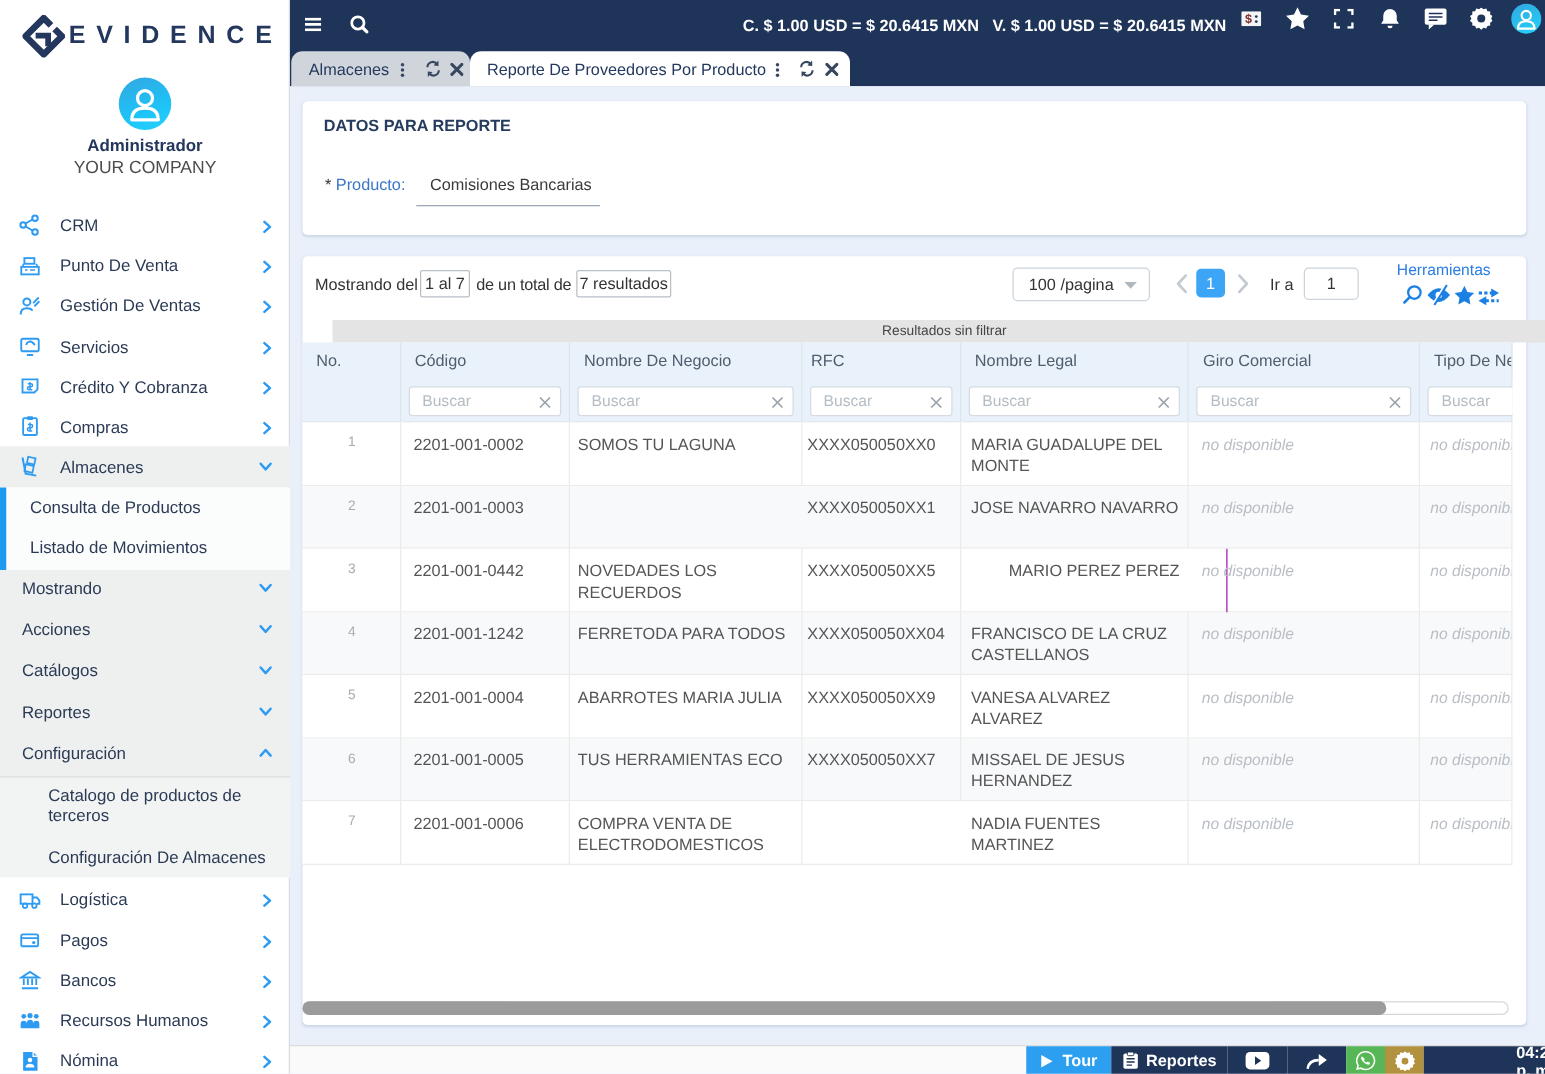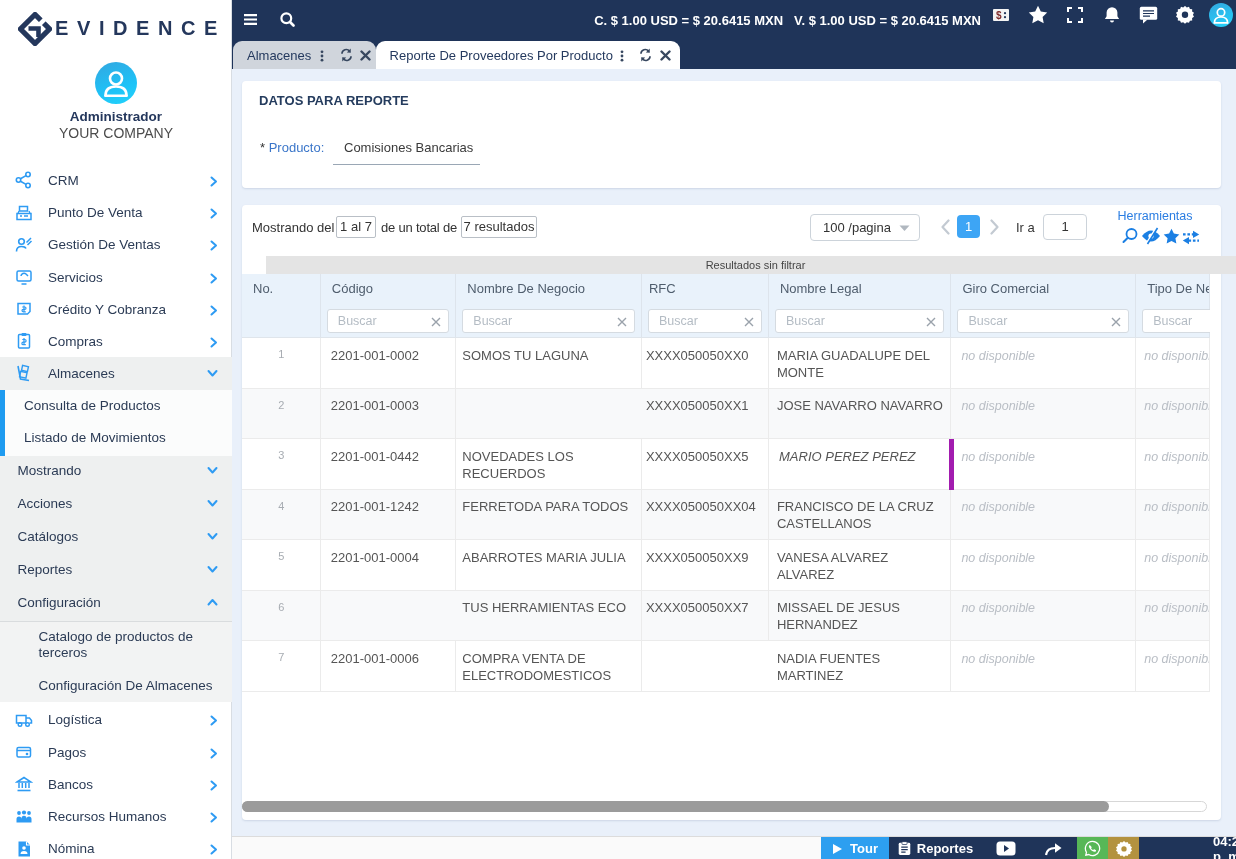--- a/index.html
+++ b/index.html
@@ -246,21 +246,21 @@
       </div>
   <div class="abs" style="left:78.8px;top:0;width:135.5px;height:50.57px;border-right:1px solid #ebebeb;overflow:hidden;">
         <div style="padding:8.5px 6px 0 10px;font-size:13px;color:#555;line-height:17px;">2201-001-0442</div>
       </div>
   <div class="abs" style="left:214.3px;top:0;width:185.6px;height:50.57px;border-right:1px solid #ebebeb;overflow:hidden;">
         <div style="padding:8.5px 4px 0 6px;font-size:13px;color:#555;line-height:17px;">NOVEDADES LOS RECUERDOS</div>
       </div>
   <div class="abs" style="left:399.9px;top:0;width:127.0px;height:50.57px;border-right:1px solid #ebebeb;overflow:hidden;">
         <div style="padding:8.5px 6px 0 4px;font-size:13px;color:#555;line-height:17px;">XXXX050050XX5</div>
       </div>
-  <div class="abs" style="left:529px;top:0;width:182.5px;height:50.57px;border-right:5px solid #a21caf;overflow:hidden;font-style:italic;">
+  <div class="abs" style="left:557px;top:0;width:182.5px;height:50.57px;border-right:1px solid #a21caf;overflow:hidden;">
         <div style="padding:8.5px 4px 0 8px;font-size:13px;color:#555;line-height:17px;">MARIO PEREZ PEREZ</div>
       </div>
   <div class="abs" style="left:709.4px;top:0;width:184.8px;height:50.57px;border-right:1px solid #ebebeb;overflow:hidden;">
         <div style="padding:8.5px 6px 0 10px;font-size:13px;color:#555;line-height:17px;"><span class="ndisp" style="white-space:nowrap;">no disponible</span></div>
       </div>
   <div class="abs" style="left:894.2px;top:0;width:73.8px;height:50.57px;border-right:1px solid #ebebeb;overflow:hidden;">
         <div style="padding:8.5px 0 0 8px;font-size:13px;color:#555;line-height:17px;"><span class="ndisp" style="white-space:nowrap;">no disponible</span></div>
       </div>
   </div>
   <div class="abs" style="left:0;top:284.71px;width:968px;height:50.57px;background:#f8f9fa;border-bottom:1px solid #ebebeb;">
@@ -305,20 +305,23 @@
   <div class="abs" style="left:709.4px;top:0;width:184.8px;height:50.57px;border-right:1px solid #ebebeb;overflow:hidden;">
         <div style="padding:8.5px 6px 0 10px;font-size:13px;color:#555;line-height:17px;"><span class="ndisp" style="white-space:nowrap;">no disponible</span></div>
       </div>
   <div class="abs" style="left:894.2px;top:0;width:73.8px;height:50.57px;border-right:1px solid #ebebeb;overflow:hidden;">
         <div style="padding:8.5px 0 0 8px;font-size:13px;color:#555;line-height:17px;"><span class="ndisp" style="white-space:nowrap;">no disponible</span></div>
       </div>
   </div>
   <div class="abs" style="left:0;top:385.85px;width:968px;height:50.57px;background:#f8f9fa;border-bottom:1px solid #ebebeb;">
   <div class="abs" style="left:0.0px;top:0;width:78.8px;height:50.57px;border-right:1px solid #ebebeb;overflow:hidden;">
         <div class="abs" style="left:0;top:10px;width:78.8px;text-align:center;font-size:11px;color:#a7acb2;">6</div>
+      </div>
+  <div class="abs" style="left:78.8px;top:0;width:135.5px;height:50.57px;border-right:1px solid #ebebeb;overflow:hidden;">
+        <div style="padding:8.5px 6px 0 10px;font-size:13px;color:#555;line-height:17px;">2201-001-0005</div>
       </div>
   <div class="abs" style="left:214.3px;top:0;width:185.6px;height:50.57px;border-right:1px solid #ebebeb;overflow:hidden;">
         <div style="padding:8.5px 4px 0 6px;font-size:13px;color:#555;line-height:17px;">TUS HERRAMIENTAS ECO</div>
       </div>
   <div class="abs" style="left:399.9px;top:0;width:127.0px;height:50.57px;border-right:1px solid #ebebeb;overflow:hidden;">
         <div style="padding:8.5px 6px 0 4px;font-size:13px;color:#555;line-height:17px;">XXXX050050XX7</div>
       </div>
   <div class="abs" style="left:526.9px;top:0;width:182.5px;height:50.57px;border-right:1px solid #ebebeb;overflow:hidden;">
         <div style="padding:8.5px 4px 0 8px;font-size:13px;color:#555;line-height:17px;">MISSAEL DE JESUS HERNANDEZ</div>
       </div>

